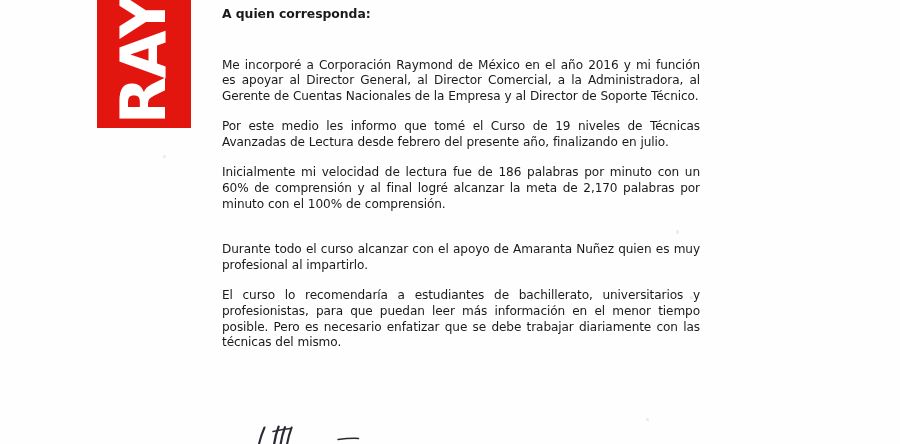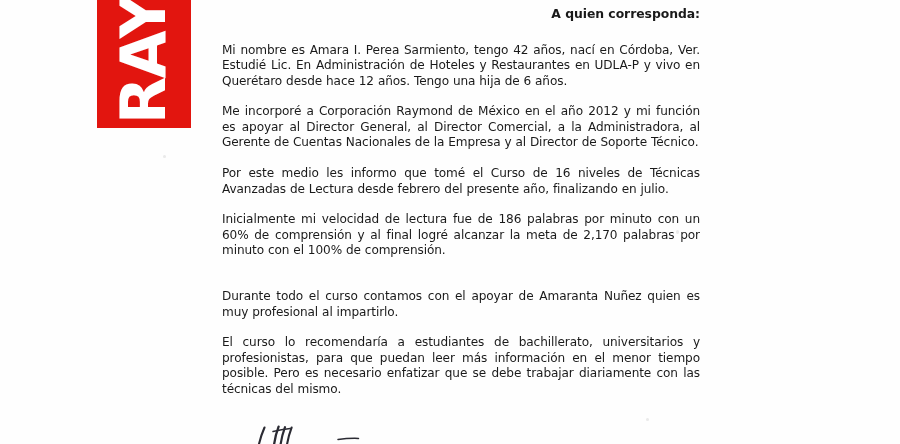--- a/index.html
+++ b/index.html
@@ -56,21 +56,20 @@
     top: 0px;
     width: 478px;
   }
   .salutation {
     font-weight: 700;
     font-size: 12.4px;
     line-height: 1.25;
     margin: 0;
     padding-top: 6px;
     letter-spacing: -0.05px;
-    text-align: right;
   }
   .para {
     text-align: justify;
     font-size: 12.1px;
     line-height: 15.6px;
     margin: 0;
     letter-spacing: -0.1px;
     word-spacing: 0.2px;
   }
   .gap-lg { height: 21px; }
@@ -108,35 +107,34 @@
   <div class="speckle" style="left:163px; top:155px; width:3px; height:3px;"></div>
   <div class="speckle" style="left:676px; top:230px; width:3px; height:4px;"></div>
   <div class="speckle" style="left:690px; top:296px; width:3px; height:3px;"></div>
   <div class="speckle" style="left:646px; top:418px; width:3px; height:3px;"></div>
 
   <div id="letter">
 
     <p class="salutation">A quien corresponda:</p>
 
     <div class="gap-lg"></div>
-    <p class="para">Mi nombre es Amara I. Perea Sarmiento, tengo 42 años,  nací en Córdoba, Ver. Estudié Lic. En Administración de Hoteles y Restaurantes en UDLA-P y vivo en Querétaro desde hace 12 años. Tengo una hija de 6 años.</p>
 
     <div class="gap-md"></div>
-    <p class="para">Me incorporé a Corporación Raymond de México en el año 2012 y mi función es apoyar al Director General, al Director Comercial, a la Administradora, al Gerente de Cuentas Nacionales de la Empresa y al Director de Soporte Técnico.</p>
+    <p class="para">Me incorporé a Corporación Raymond de México en el año 2016 y mi función es apoyar al Director General, al Director Comercial, a la Administradora, al Gerente de Cuentas Nacionales de la Empresa y al Director de Soporte Técnico.</p>
 
     <div class="gap-md"></div>
-    <p class="para">Por este medio les informo que tomé el Curso de 16 niveles de Técnicas Avanzadas de Lectura desde febrero del presente año, finalizando en julio.</p>
+    <p class="para">Por este medio les informo que tomé el Curso de 19 niveles de Técnicas Avanzadas de Lectura desde febrero del presente año, finalizando en julio.</p>
 
     <div class="gap-md"></div>
     <p class="para">Inicialmente mi velocidad de lectura fue de 186 palabras por minuto con un 60% de comprensión y al final logré alcanzar la meta de 2,170 palabras por minuto con el 100% de comprensión.</p>
 
     <div class="gap-md"></div>
 
     <div class="gap-md"></div>
-    <p class="para">Durante todo el curso contamos con el apoyar de Amaranta Nuñez quien es muy profesional al impartirlo.</p>
+    <p class="para">Durante todo el curso alcanzar con el apoyo de Amaranta Nuñez quien es muy profesional al impartirlo.</p>
 
     <div class="gap-md"></div>
     <p class="para">El curso lo recomendaría a estudiantes de bachillerato, universitarios y profesionistas, para que puedan leer más información en el menor tiempo posible.  Pero es necesario enfatizar que se debe trabajar diariamente con las técnicas del mismo.</p>
 
   </div>
 
   <div id="signature">
     <svg width="180" height="22" viewBox="0 0 180 22" fill="none" xmlns="http://www.w3.org/2000/svg" aria-hidden="true">
       <g stroke="#2b2b33" stroke-linecap="round" stroke-linejoin="round" fill="none">
         <path d="M13 20 C14.5 13.5, 16.5 8, 18.5 3.5" stroke-width="2.1"></path>

